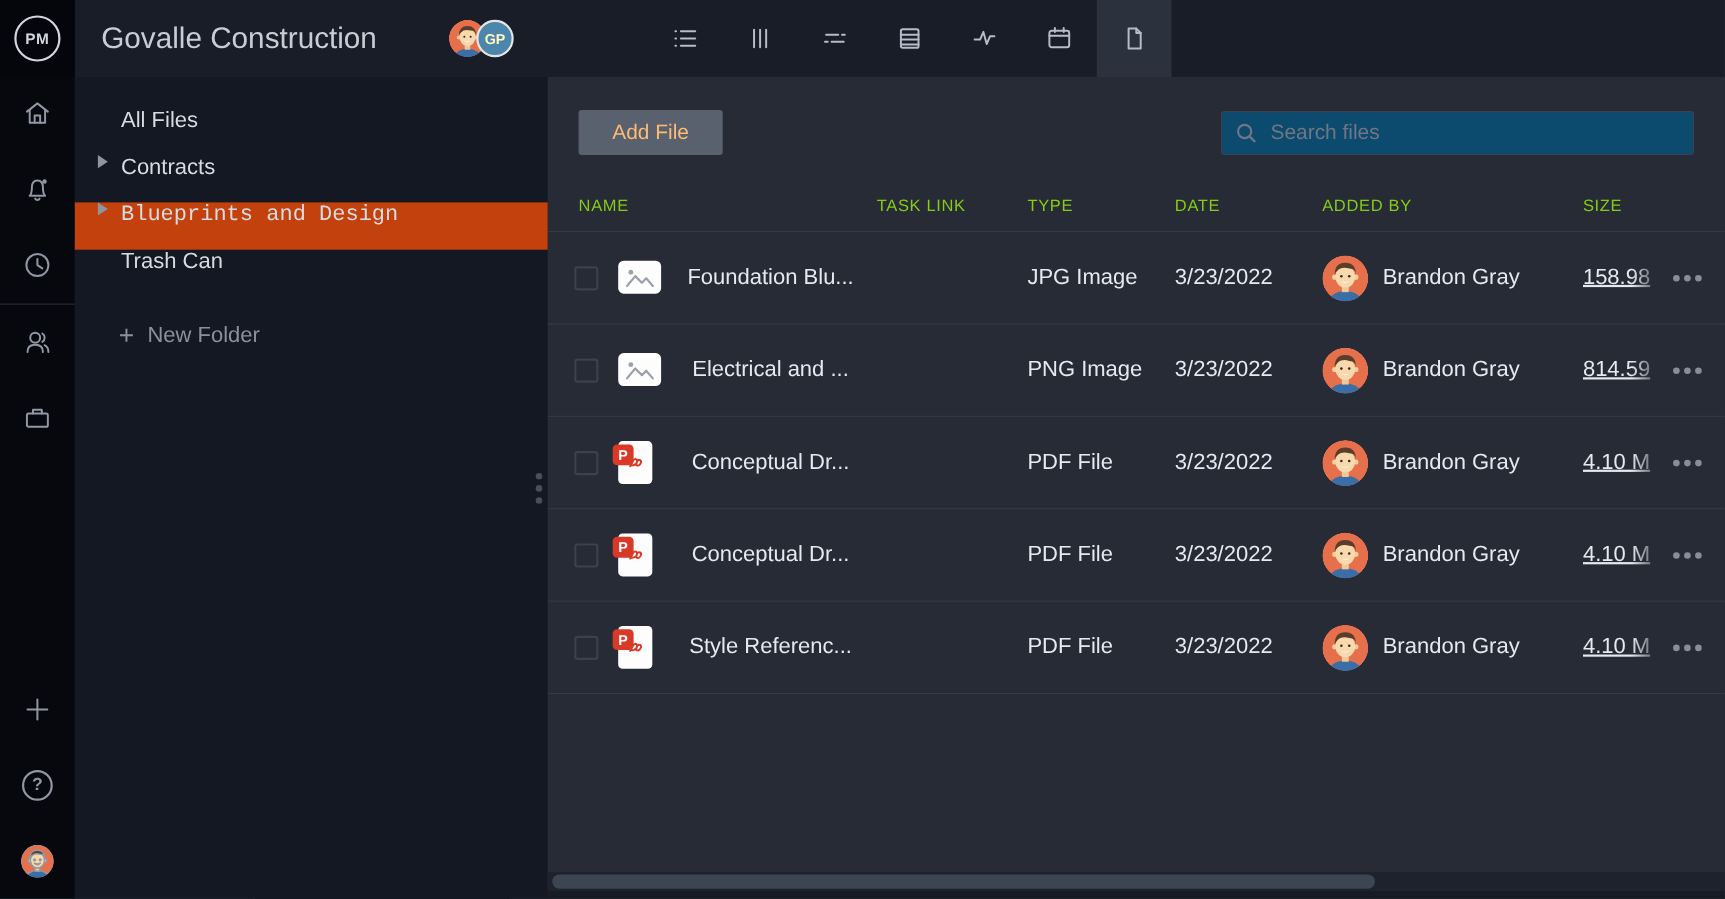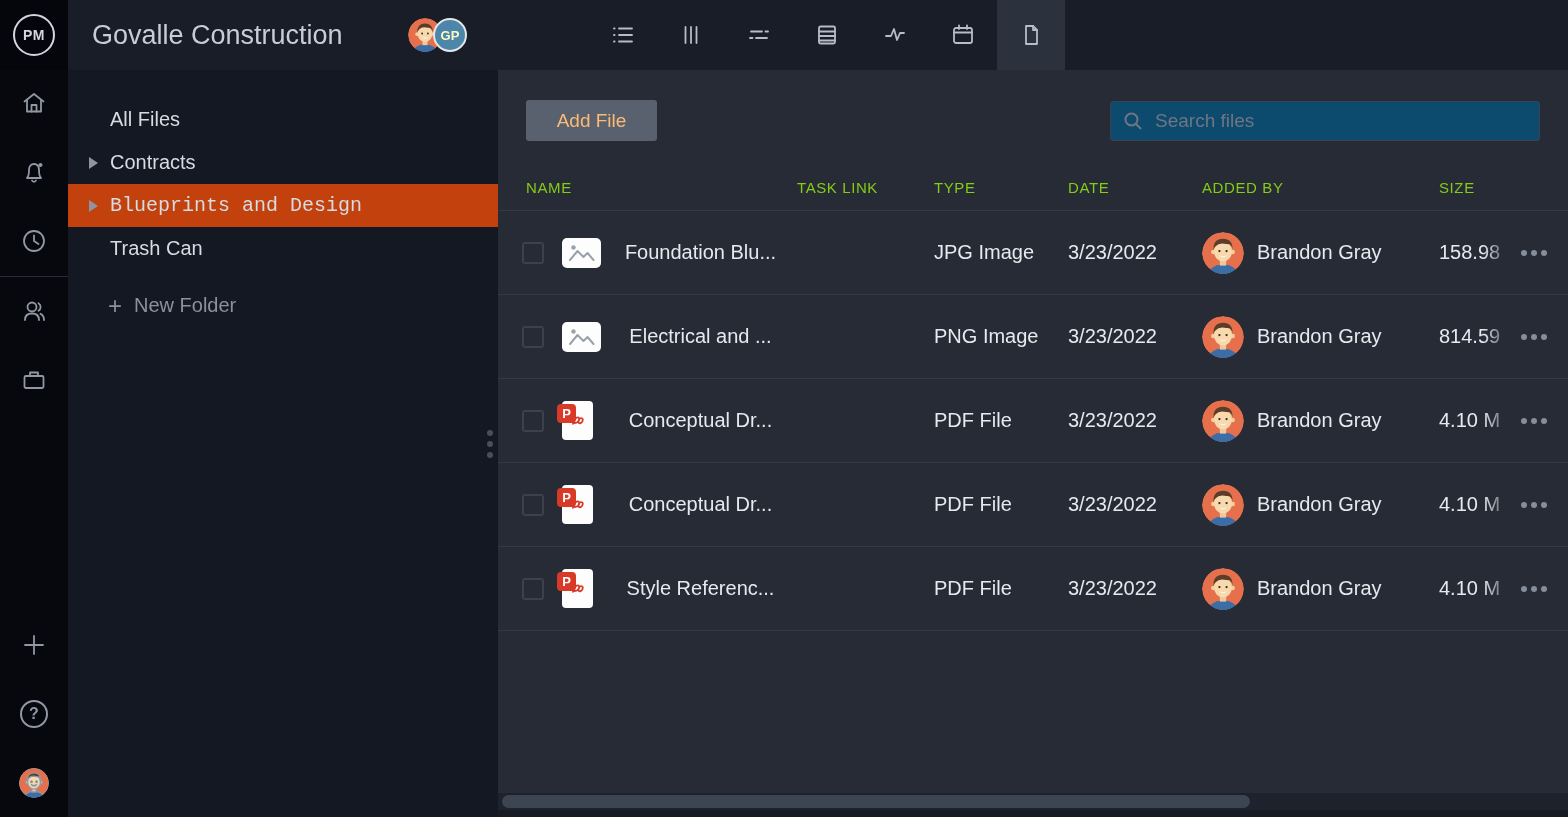--- a/index.html
+++ b/index.html
@@ -32,21 +32,21 @@
   .rail-item { position:absolute; left:0; width:68px; height:28px;
     display:flex; align-items:center; justify-content:center; cursor:pointer; }
   .rail-item svg { stroke:#9297a4; fill:none; stroke-width:1.8; stroke-linecap:round; stroke-linejoin:round; }
   .rail-divider { position:absolute; left:0; top:206px; width:68px; height:1px; background:#262b36; }
   .help-circle { width:28px; height:28px; border:2px solid #9297a4; border-radius:50%;
     color:#9297a4; font-size:16px; font-weight:bold; display:flex; align-items:center; justify-content:center; }
   .av28 { width:30px; height:30px; }
 
   
   .folders { position:absolute; left:68px; top:70px; width:430px; height:747px; background:#141823; padding-top:28px; }
-  .folder-item { height:43px; display:flex; align-items:center; padding-left:42px;
+  .folder-item { height:43px; display:flex; align-items:flex-start; padding-left:42px;
     font-size:20px; color:#d7dbe2; cursor:pointer; white-space:nowrap; }
   .folder-item.selected { background:#c2410c;font-family:Liberation Mono, monospace; }
   .tri { width:0; height:0; border-left:9px solid #8d95a2; border-top:6px solid transparent;
     border-bottom:6px solid transparent; margin-right:12px; }
   .new-folder { margin-top:14px; height:43px; display:flex; align-items:center; padding-left:40px;
     color:#8a919e; font-size:20px; cursor:pointer; }
   .plus-glyph { font-size:24px; margin-right:12px; line-height:1; }
   .drag-handle { position:absolute; left:484px; top:430px; width:12px; display:flex;
     flex-direction:column; align-items:center; gap:5px; cursor:col-resize; }
   .drag-handle i { width:6px; height:6px; border-radius:50%; background:#474e5c; }
@@ -73,21 +73,21 @@
     grid-template-columns:40px 52px 183px 137px 134px 134px 237px 80px 1fr;
     padding-left:24px; align-items:center; border-bottom:1px solid #333a46;
     color:#e7e9ee; font-size:20px; }
   .checkbox { width:22px; height:22px; border:2px solid #3a414f; border-radius:3px;
     display:block; cursor:pointer; }
   .cell-name { overflow:hidden; white-space:nowrap; text-overflow:ellipsis; padding-right:10px; cursor:pointer;text-align:center; }
   .cell-added { display:flex; align-items:center; gap:13px; overflow:hidden; white-space:nowrap; }
   .av40 { width:42px; height:42px; flex:0 0 auto; }
   .cell-size { overflow:hidden; white-space:nowrap;
     -webkit-mask-image:linear-gradient(90deg,#000 55%,transparent 92%);
-    mask-image:linear-gradient(90deg,#000 55%,transparent 92%); }
+    mask-image:linear-gradient(90deg,#000 55%,transparent 92%);text-decoration:underline; }
   .cell-menu { display:flex; justify-content:flex-end; padding-right:22px; }
   .dots { display:flex; gap:4px; padding:6px 2px; cursor:pointer; }
   .dots i { width:6px; height:6px; border-radius:50%; background:#868e9c; }
 
   
   .fi { position:relative; display:inline-flex; align-items:center; justify-content:center; }
   .fi-img { width:39px; height:30px; background:#fdfdfd; border-radius:5px; }
   .fi-pdf { width:31px; height:39px; background:#fdfdfd; border-radius:4px; }
   .pdf-badge { position:absolute; left:-5px; top:3px; width:19px; height:19px; background:#d93a27;
     border-radius:4px; color:#fff; font-size:13px; font-weight:bold;

